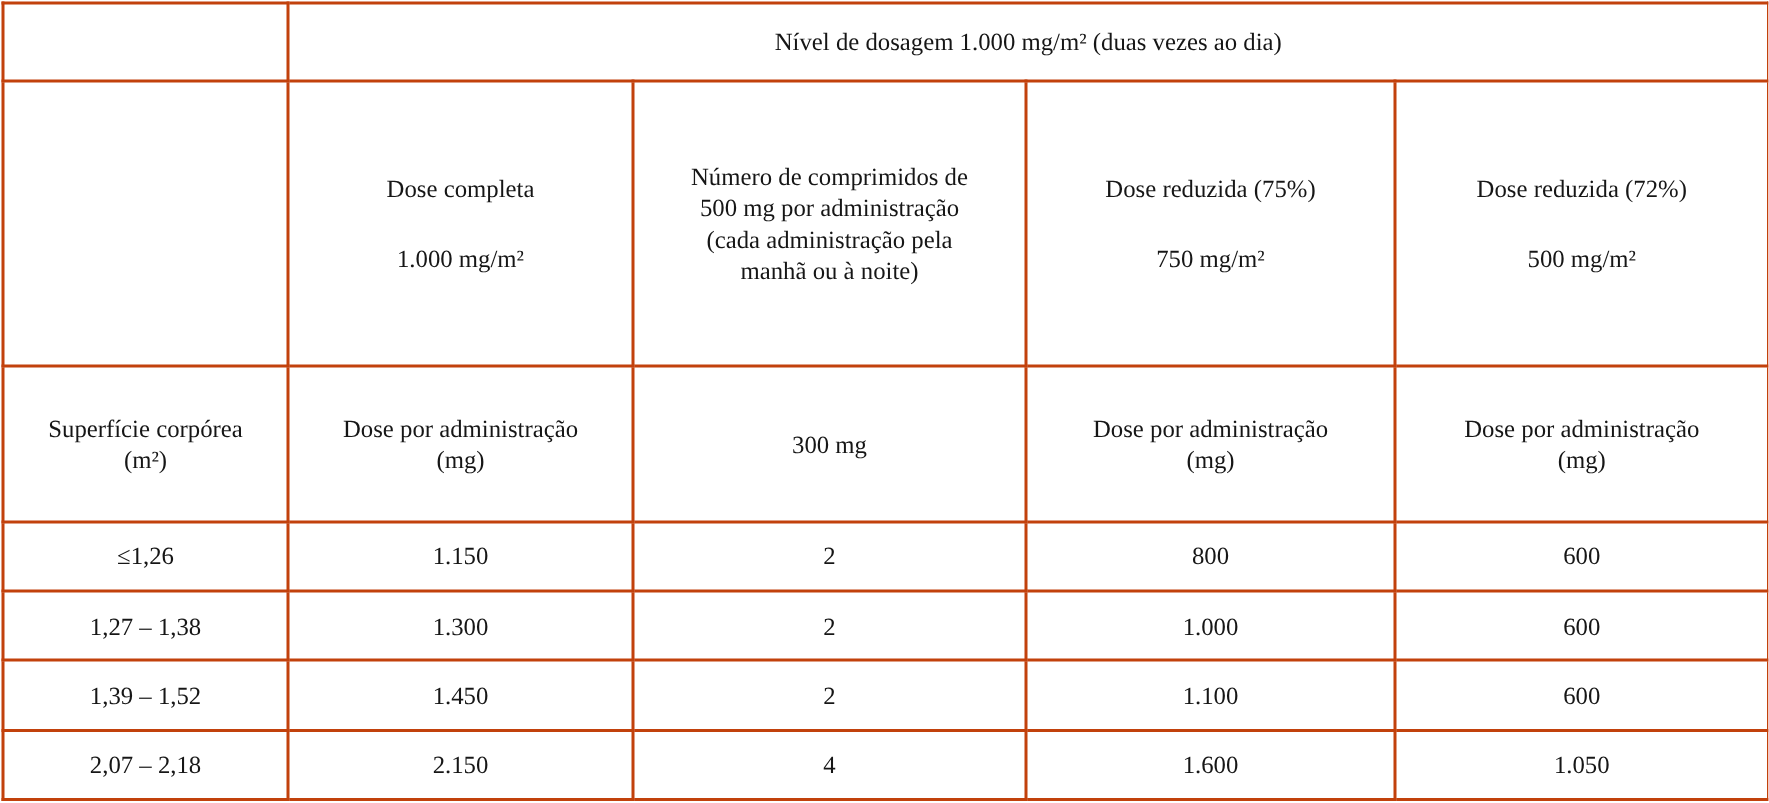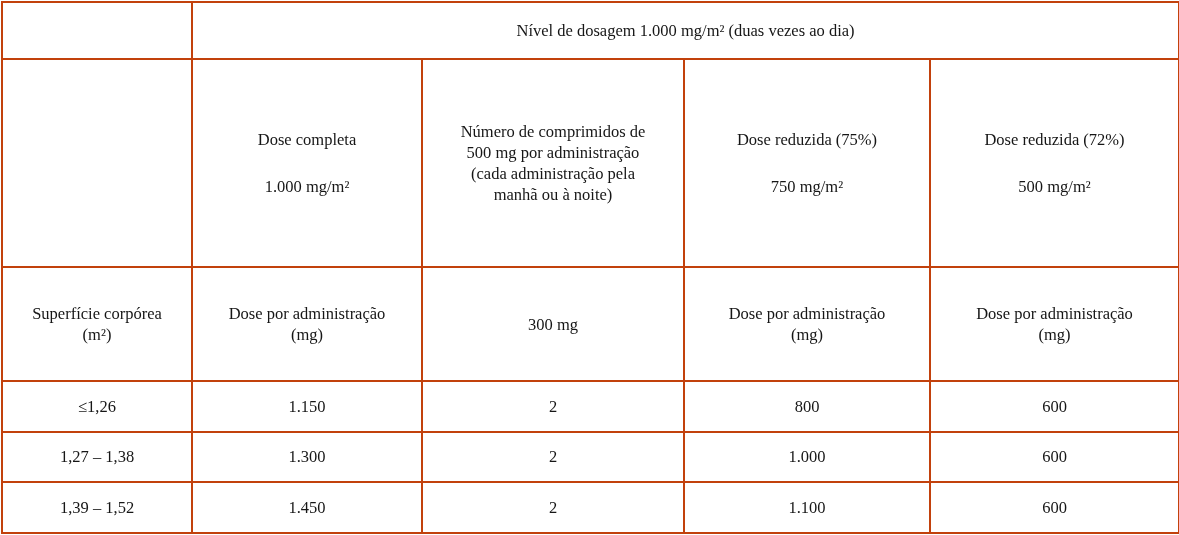--- a/index.html
+++ b/index.html
@@ -108,15 +108,22 @@
           <td>1.000</td>
           <td>600</td>
         </tr>
         <tr>
           <td>1,39 – 1,52</td>
           <td>1.450</td>
           <td>2</td>
           <td>1.100</td>
           <td>600</td>
         </tr>
+        <tr>
+          <td>2,07 – 2,18</td>
+          <td>2.150</td>
+          <td>4</td>
+          <td>1.600</td>
+          <td>1.050</td>
+        </tr>
       </tbody>
   </table>
 </div>
 
 </body></html>

